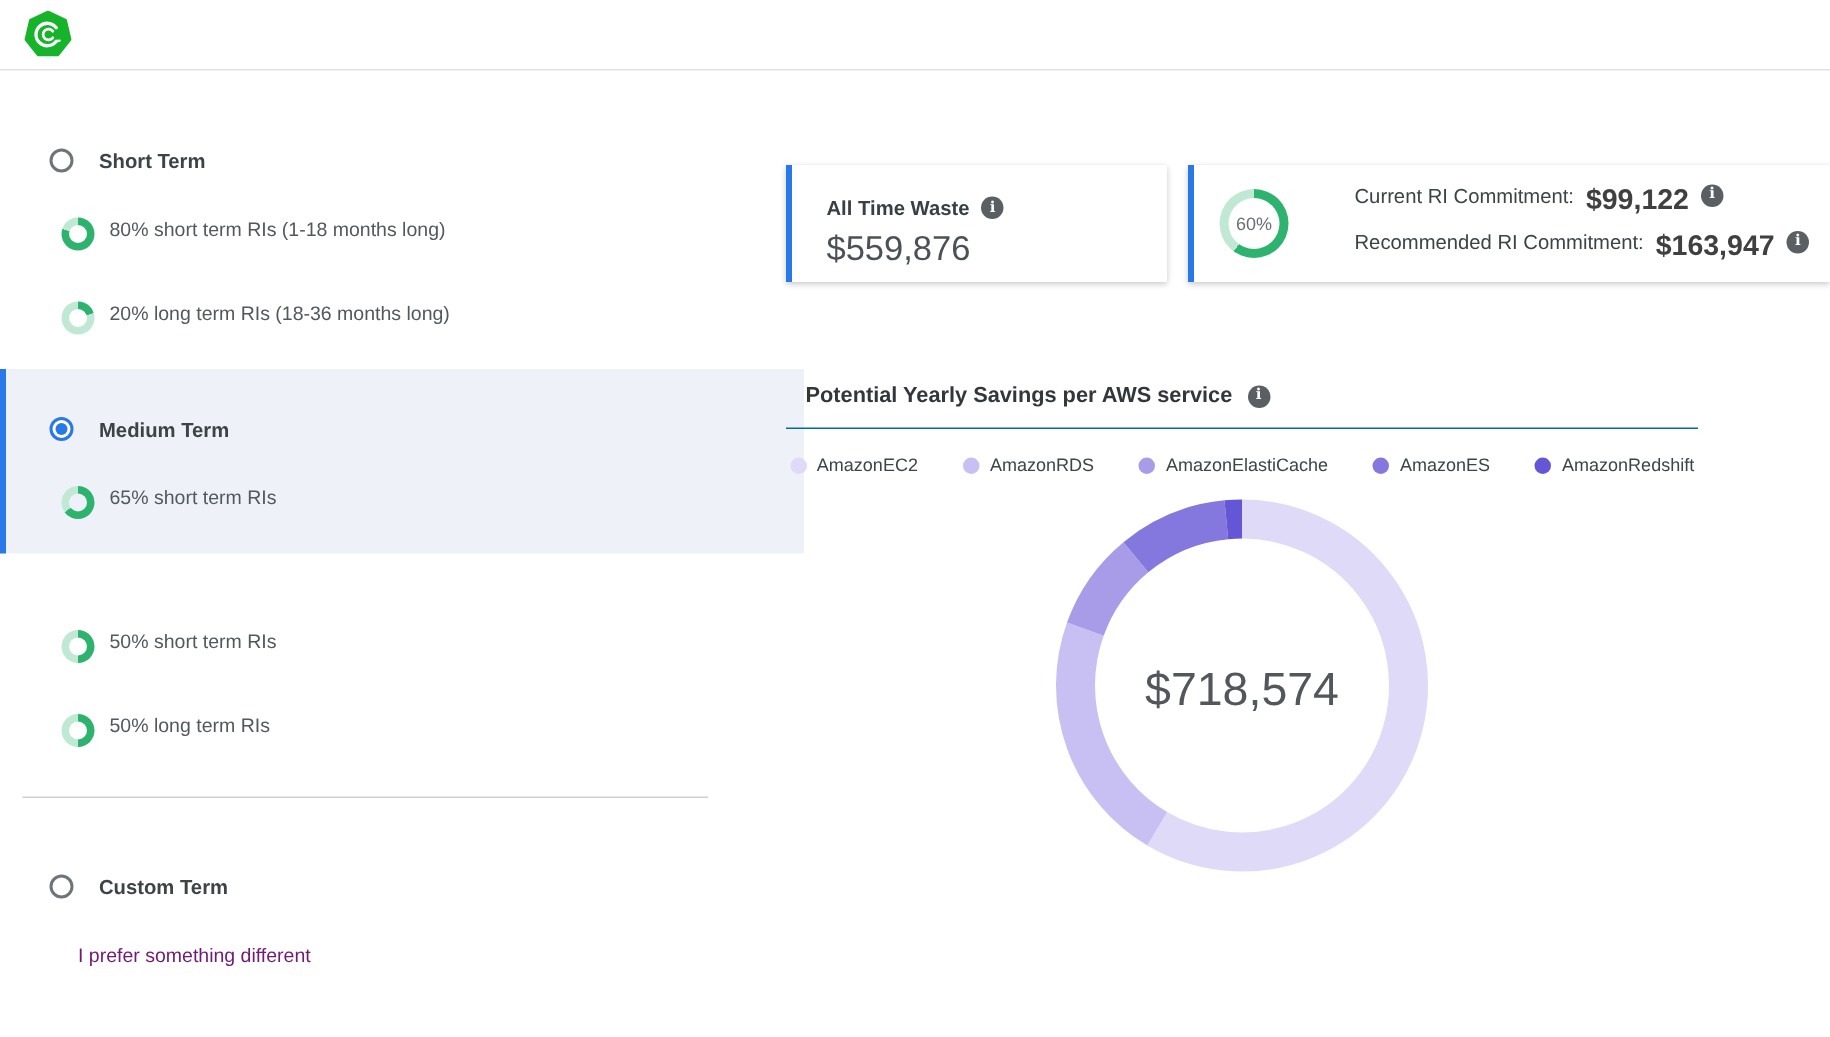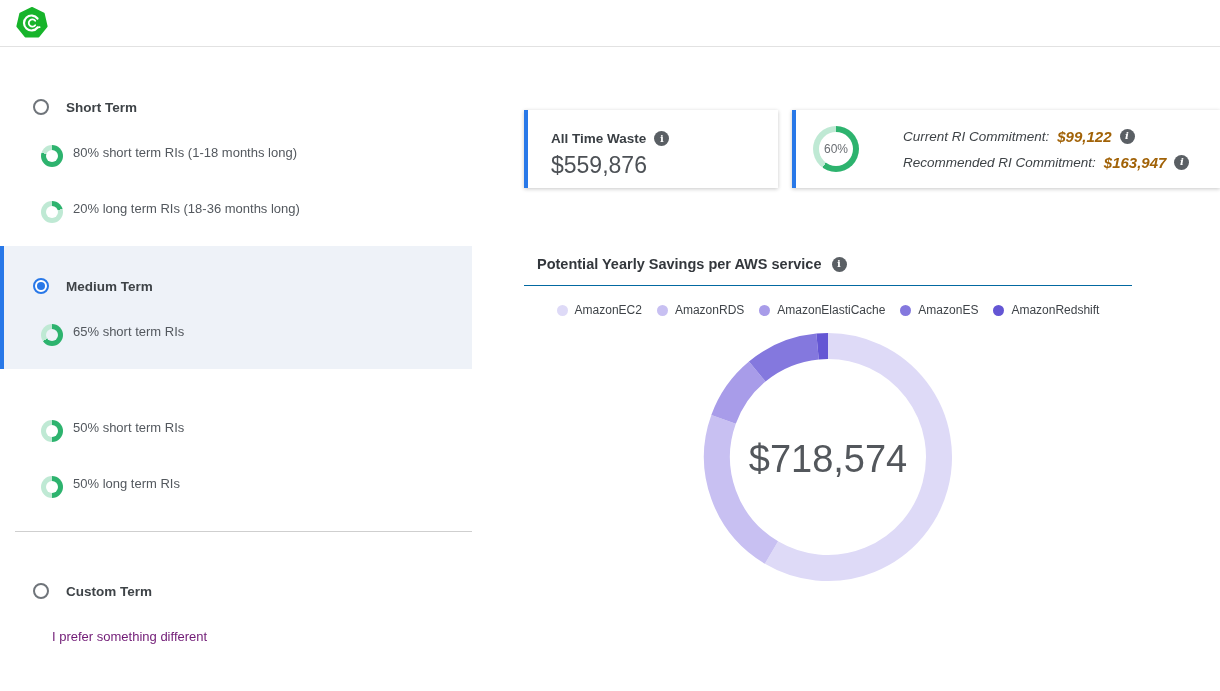--- a/index.html
+++ b/index.html
@@ -21,21 +21,21 @@
   .group-head .glabel { font-size:13.5px; font-weight:bold; color:#3e4347; margin-left:17px; }
   .radio { width:16px; height:16px; border-radius:50%; border:2px solid #6f747a; background:#fff; flex:none; position:relative; }
   .radio.checked { border-color:#2878e8; }
   .radio.checked::after { content:""; position:absolute; inset:2px; border-radius:50%; background:#2878e8; }
   .option { display:flex; align-items:flex-start; height:22px; padding-left:26px; margin-bottom:34px; }
   .option:last-child { margin-bottom:0; }
   .option .olabel { font-size:13px; color:#53585e; margin-left:10px; }
   .ring { width:22px; height:22px; border-radius:50%; position:relative; flex:none; }
   .ring::after { content:""; position:absolute; inset:5px; border-radius:50%; background:var(--hole,#fff); }
   .group { padding-bottom:11px;margin-top:20px; }
-  .group.selected { background:#eef2f8; border-left:4px solid #2878e8; margin-left:-15px; padding:31px 0 23px 11px; width:472px; }
+  .group.selected { background:#eef2f8; border-left:4px solid #2878e8; margin-left:-15px; padding:31px 0 23px 11px; width:536px; }
   .group.selected .ring { --hole:#eef2f8; }
   .g-short { }
   .g-medium { margin-top:12px; }
   .g-long { padding-top:31px; }
   .divider { height:1px; background:#cfcfcf; margin-top:22px; }
   .g-custom { padding-top:30px; }
   .custom-desc { font-size:13px; color:#701a75; padding-left:37px; margin-top:18px; }
 
   
   .info { display:inline-flex; align-items:center; justify-content:center;
@@ -49,36 +49,36 @@
   .card-waste { left:524px; top:110px; width:254px; height:78px; padding:21px 0 0 23px; }
   .card-label-row { display:flex; align-items:center; gap:8px; }
   .card-label { font-size:13.5px; font-weight:bold; color:#3a3f44; }
   .card-value-big { font-size:23px; color:#4d5156; margin-top:6px; }
   .card-commitment { left:792px; top:110px; width:428px; height:78px; display:flex; align-items:center; padding-left:17px; }
   .gauge { width:46px; height:46px; border-radius:50%; position:relative; flex:none; }
   .gauge::after { content:""; position:absolute; inset:6px; border-radius:50%; background:#fff; }
   .gauge-label { position:absolute; inset:0; display:flex; align-items:center; justify-content:center;
                  font-size:12px; color:#6a6e73; z-index:1; }
   .commit-lines { margin-left:44px; display:flex; flex-direction:column; gap:9px; }
-  .commit-line { display:flex; align-items:center; gap:8px;font-style:italic; }
+  .commit-line { display:flex; gap:8px; }
   .commit-label { font-size:13.5px; color:#3e4347; }
-  .commit-value { font-size:15px; font-weight:bold; color:#a16207; }
+  .commit-value { font-size:19px; font-weight:bold; color:#404040; }
 
   
   .chart { position:absolute; left:524px; top:247px; width:608px; }
   .chart-head { display:flex; align-items:center; gap:10px; padding:9px 0 13px 13px;
                 border-bottom:1px solid #0369a1;text-align:center; }
   .chart-title { font-size:14.5px; font-weight:600; color:#33373c; }
-  .legend { display:flex; justify-content:center; gap:15px; margin-top:17px; }
+  .legend { display:flex; justify-content:center; gap:30px; margin-top:17px; }
   .legend-item { display:flex; align-items:center; gap:7px; cursor:pointer; }
   .legend-dot { width:11px; height:11px; border-radius:50%; flex:none; }
   .legend-label { font-size:12px; color:#3f4449; }
   .donut-wrap { position:relative; width:260px; margin:10px auto 0; }
   .donut-center { position:absolute; inset:0; display:flex; align-items:center; justify-content:center;
-                  font-size:38px; color:#53575c; pointer-events:none; }
+                  font-size:31px; color:#53575c; pointer-events:none; }
 </style>
 </head>
 <body>
 
 <div class="header">
   <svg class="logo" viewBox="0 0 32 32">
     <polygon points="16,1 27.7,6.65 30.6,19.3 22.5,29.5 9.5,29.5 1.4,19.3 4.3,6.65" fill="#17B42B" stroke="#17B42B" stroke-width="2" stroke-linejoin="round"></polygon>
     <path d="M21.5,11.5 A7.5,7.5 0 1 0 21.5,20.5" fill="none" stroke="#fff" stroke-width="2.2" stroke-linecap="round"></path>
     <path d="M19.2,13.8 A3.6,3.6 0 1 0 19.2,18.2" fill="none" stroke="#fff" stroke-width="1.8" stroke-linecap="round"></path>
     <path d="M21.5,20.5 l2.2,-0.4" stroke="#fff" stroke-width="1.6" stroke-linecap="round"></path>

